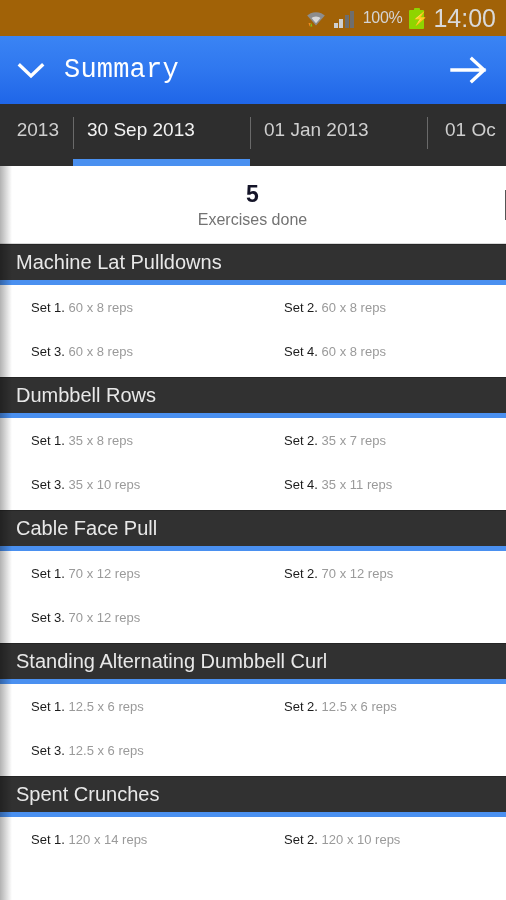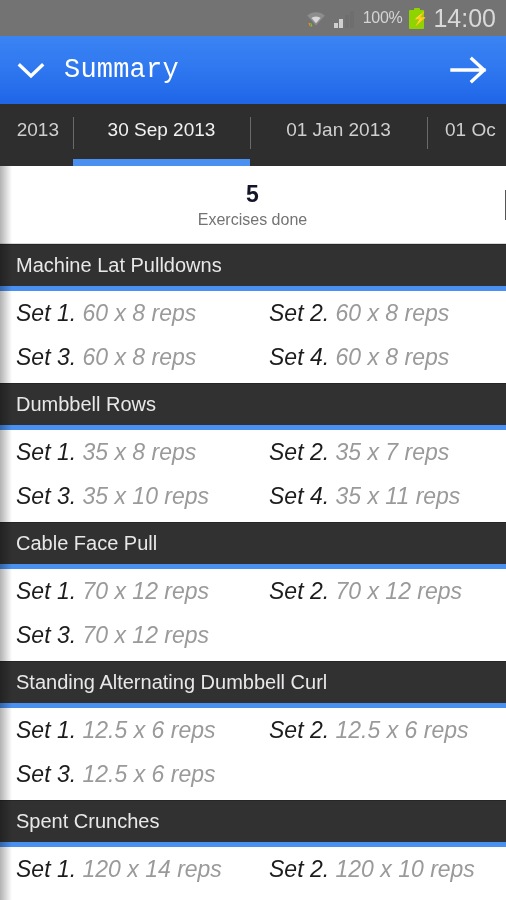--- a/index.html
+++ b/index.html
@@ -6,21 +6,21 @@
   html,body {
     width:506px; height:900px;
     background:#ffffff;
     font-family:"Liberation Sans", sans-serif;
     overflow:hidden;
   }
   #screen { position:relative; width:506px; height:900px; overflow:hidden; background:#fff; }
 
   
   .statusbar{
-    position:relative; height:36px; background:#737373;
+    position:relative; height:36px; background:#a16207;
     display:flex; align-items:center; justify-content:flex-end;
     padding-right:10px; gap:7px;
   }
   .sb-wifi{ position:relative; width:22px; height:22px; }
   .sb-sig{ position:relative; width:22px; height:20px; display:flex; align-items:flex-end; gap:1.5px;}
   .sb-sig i{ display:block; width:4px; background:#8a8a8a; }
   .sb-sig i.b1{height:5px;background:#cfcfcf;}
   .sb-sig i.b2{height:9px;background:#cfcfcf;}
   .sb-sig i.b3{height:13px;background:#6e6e6e;}
   .sb-sig i.b4{height:17px;background:#6e6e6e;}
@@ -53,21 +53,21 @@
     letter-spacing:0.2px; flex:1 1 auto;font-family:Liberation Mono, monospace;
   }
   .fwd{ width:42px; height:34px; position:relative; flex:0 0 auto;}
 
   
   .tabstrip{
     position:relative; height:62px; background:#2e2e2e;
     display:flex; align-items:stretch; overflow:hidden;
   }
   .tab{
-    position:relative; display:flex; align-items:center; justify-content:center;
+    position:relative; display:flex; align-items:center; 
     color:#cfcfcf; font-size:19px; white-space:nowrap; padding:0 14px;
     flex:0 0 auto;
   }
   .tab .lbl{ position:relative; top:-5px; }
   .tab .sep{
     position:absolute; left:0; top:13px; width:1px; height:32px; background:#6a6a6a;
   }
   .tab.active .lbl{ color:#f2f2f2; }
   .tab.active::after{
     content:""; position:absolute; left:0; right:0; bottom:0; height:7px; background:#4a90f0;
@@ -91,29 +91,29 @@
     display:flex; align-items:center;
     border-bottom:1px solid #d8d8d8;
   }
   .stat{ flex:1 1 0; text-align:center; }
   .stat .val{ font-size:23px; font-weight:bold; color:#141428; line-height:26px;}
   .stat .cap{ font-size:16px; color:#737373; margin-top:4px; }
   .stat-div{ width:1px; height:30px; background:#555; }
 
   
   .exhead{
-    position:relative; height:42px; background:#313131;
+    position:relative; height:36px; background:#313131;
     display:flex; align-items:center; padding-left:16px;
     border-top:1px solid #262626;
   }
   .exhead .name{ color:#e8e8e8; font-size:20px; font-weight:400; }
   .exrule{ height:5px; background:#4a90f0; }
   .exsets{ background:#fff; padding:0 0 4px 0; }
   .setrow{ display:flex; height:44px; align-items:center; }
-  .setcell{ flex:0 0 50%; padding-left:16px; font-size:23px; white-space:nowrap;font-style:italic; }
+  .setcell{ flex:0 0 50%; padding-left:31px; font-size:13px; white-space:nowrap; }
   .setcell .n{ color:#1c1c1c; }
   .setcell .v{ color:#9a9a9a; }
   .setcell.empty{ visibility:hidden; }
 </style>
 </head>
 <body>
 
 <div id="screen">
 
   <div class="statusbar">

